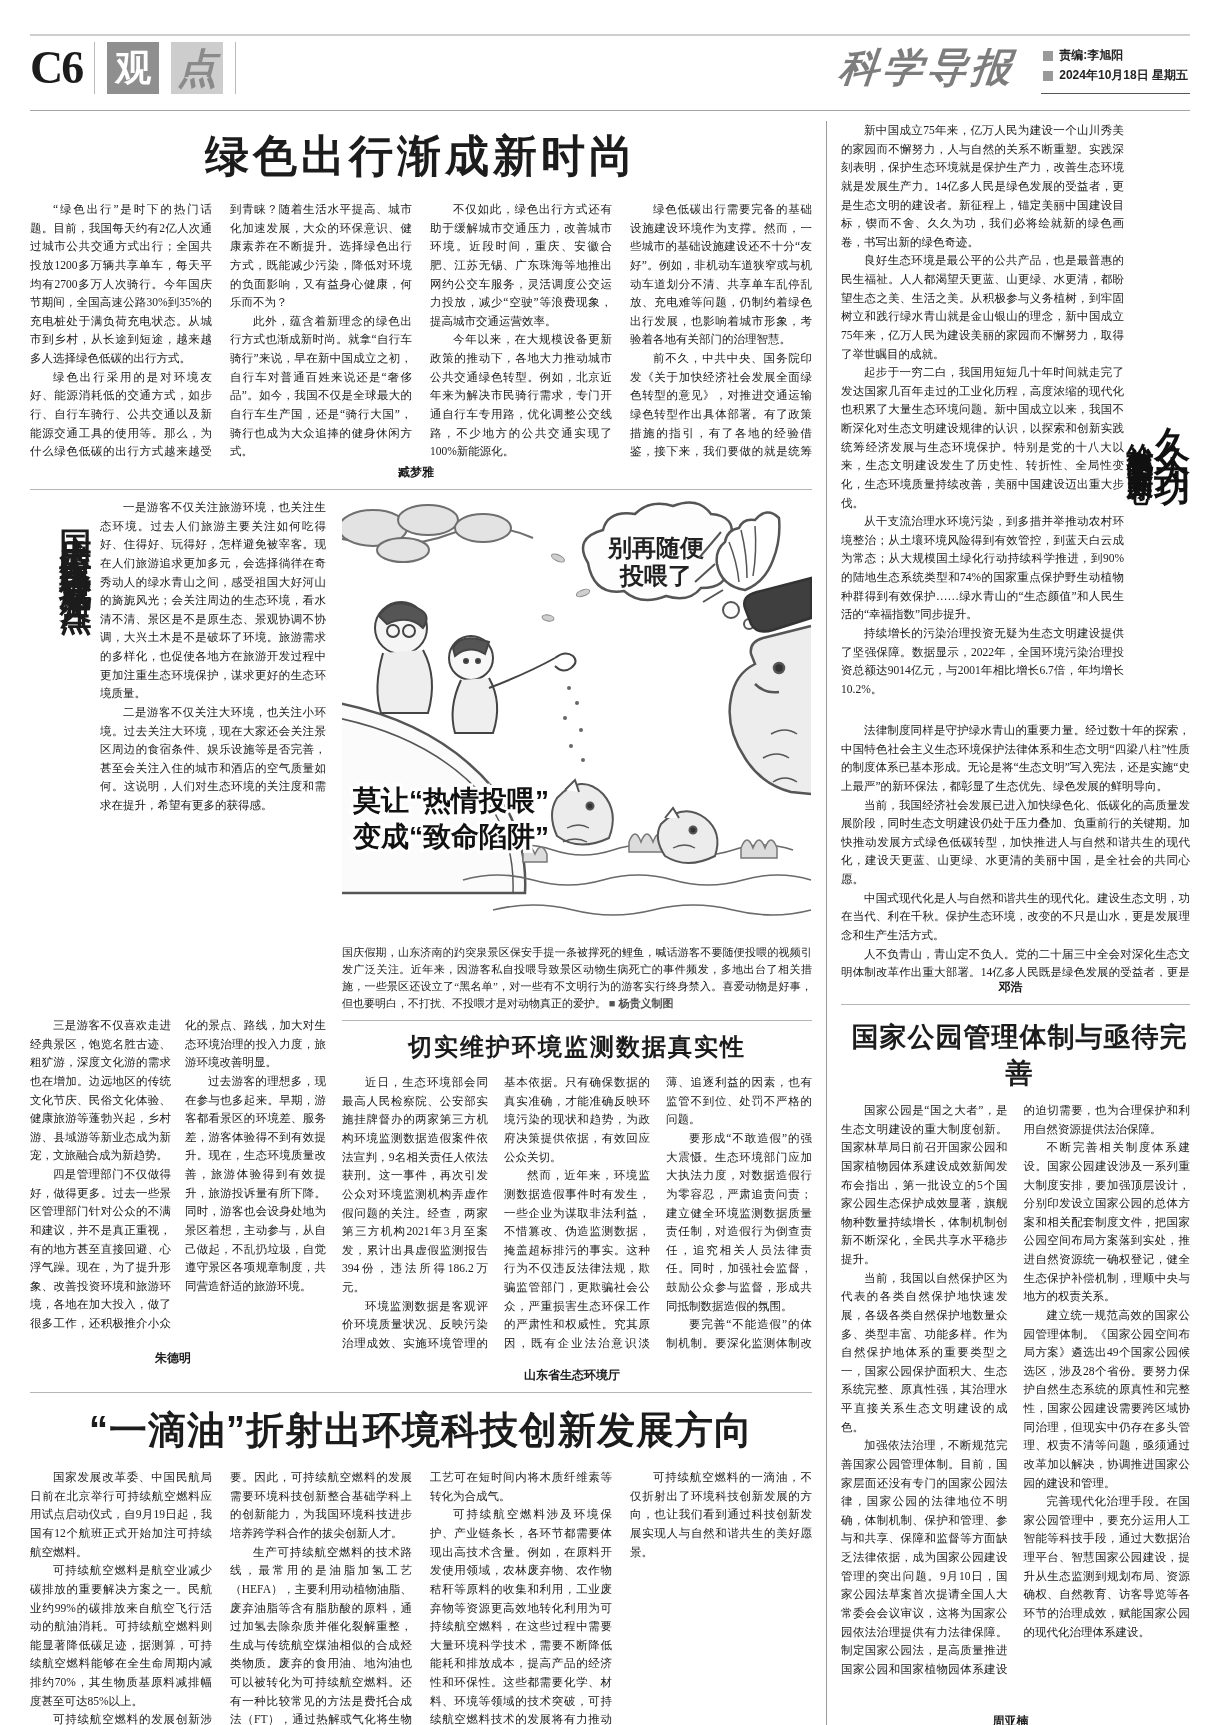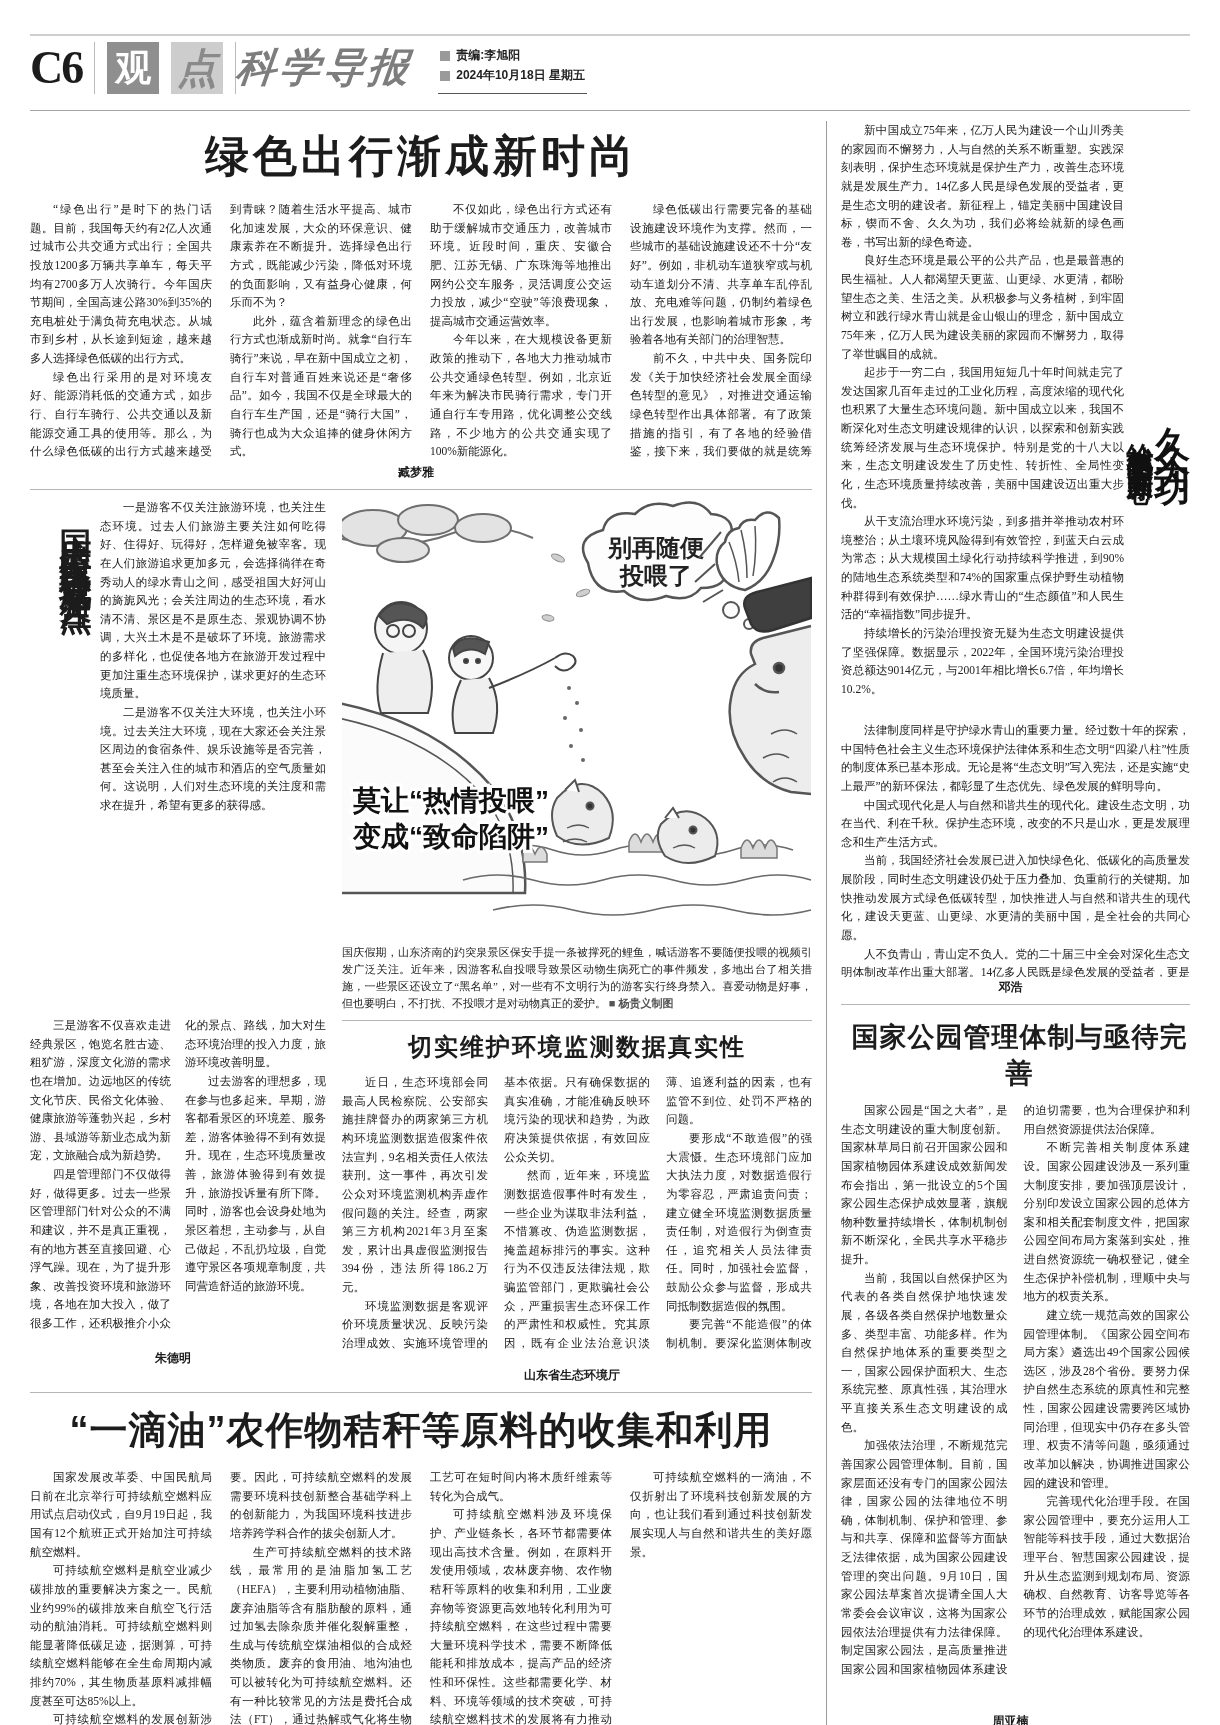--- a/index.html
+++ b/index.html
@@ -2,21 +2,21 @@
 <html lang="zh"><head>
 <meta charset="utf-8">
 <style>
   html,body{margin:0;padding:0;background:#e8e8e8;}
   .page{
     position:relative;width:1220px;height:1725px;margin:0 auto;background:#ffffff;
     box-sizing:border-box;padding:34px 30px 20px 30px;overflow:hidden;
     font-family:"Liberation Serif","DejaVu Serif",serif;color:#1c1c1c;
   }
   
-  .hdr{border-top:2px solid #cfcfcf;padding-top:6px;display:flex;justify-content:flex-start;align-items:flex-start;height:64px;}
+  .hdr{border-top:2px solid #cfcfcf;padding-top:6px;display:flex;justify-content:space-between;align-items:flex-start;height:64px;}
   .hdr-left{display:flex;align-items:center;gap:12px;}
   .pageno{font-family:"Liberation Serif",serif;font-weight:bold;font-size:46px;line-height:1;letter-spacing:-2px;}
   .vline{width:1px;height:52px;background:#bbb;}
   .secbox{width:52px;height:52px;display:flex;align-items:center;justify-content:center;}
   .secbox1{background:#8f8f8f;color:#fff;font-family:"Liberation Sans",sans-serif;font-weight:900;font-size:36px;}
   .secbox2{background:#cdcdcd;color:#8a8a8a;font-family:"Liberation Serif",serif;font-style:italic;font-weight:bold;font-size:40px;}
   .hdr-right{display:flex;align-items:center;gap:26px;}
   .masthead{font-family:"Liberation Serif",serif;font-style:italic;font-weight:bold;font-size:40px;color:#7d7d7d;letter-spacing:4px;transform:skewX(-6deg);line-height:1;}
   .pubinfo{border-bottom:1px solid #555;padding:2px 2px 6px 2px;font-family:"Liberation Sans",sans-serif;font-size:12px;color:#222;}
   .pubinfo .row{display:flex;align-items:center;gap:6px;margin:3px 0;font-weight:bold;}
@@ -252,21 +252,21 @@
                 <p class="para">要完善“不能造假”的体制机制。要深化监测体制改革，建立健全科学、规范的环境监测体系，加强数据采集、传输、处理和分析等环节质控，提高监测自动化、智能化水平，减少人为干预和数据造假可能性。加大信息公开，提高透明度和可信度，方便公众了解环境质量状况，参与监督。</p>
               </div>
             <div class="byline">山东省生态环境厅</div>
           </div>
         </div>
       </div>
 
       <div class="hline"></div>
 
       <div>
-        <div class="h-oil">“一滴油”农作物秸秆等原料的收集和利用</div>
+        <div class="h-oil">“一滴油”折射出环境科技创新发展方向</div>
         <div class="body-txt oil-body">
             <p class="para">国家发展改革委、中国民航局日前在北京举行可持续航空燃料应用试点启动仪式，自9月19日起，我国有12个航班正式开始加注可持续航空燃料。</p>
             <p class="para">可持续航空燃料是航空业减少碳排放的重要解决方案之一。民航业约99%的碳排放来自航空飞行活动的航油消耗。可持续航空燃料则能显著降低碳足迹，据测算，可持续航空燃料能够在全生命周期内减排约70%，其生物质基原料减排幅度甚至可达85%以上。</p>
             <p class="para">可持续航空燃料的发展创新涉及化学、工程学、生物学等多个领域的交叉合作，各学科的基础研究和前沿技术创新的引领作用至关重要。因此，可持续航空燃料的发展需要环境科技创新整合基础学科上的创新能力，为我国环境科技进步培养跨学科合作的拔尖创新人才。</p>
             <p class="para">生产可持续航空燃料的技术路线，最常用的是油脂加氢工艺（HEFA），主要利用动植物油脂、废弃油脂等含有脂肪酸的原料，通过加氢去除杂质并催化裂解重整，生成与传统航空煤油相似的合成烃类物质。废弃的食用油、地沟油也可以被转化为可持续航空燃料。还有一种比较常见的方法是费托合成法（FT），通过热解或气化将生物质、城市垃圾等转化为一氧化碳和氢气的合成气，然后通过催化反应合成液态燃料。此外，改进的气化工艺可在短时间内将木质纤维素等转化为合成气。</p>
             <p class="para">可持续航空燃料涉及环境保护、产业链条长，各环节都需要体现出高技术含量。例如，在原料开发使用领域，农林废弃物、农作物秸秆等原料的收集和利用，工业废弃物等资源更高效地转化利用为可持续航空燃料，在这些过程中需要大量环境科学技术，需要不断降低能耗和排放成本，提高产品的经济性和环保性。这些都需要化学、材料、环境等领域的技术突破，可持续航空燃料技术的发展将有力推动环境科技领域的创新，推动创新成果解决环境问题、促进绿色发展。</p>
             <p class="para">可持续航空燃料的一滴油，不仅折射出了环境科技创新发展的方向，也让我们看到通过科技创新发展实现人与自然和谐共生的美好愿景。</p>
           </div>
 
       </div>
@@ -283,22 +283,22 @@
               <p class="para">从干支流治理水环境污染，到多措并举推动农村环境整治；从土壤环境风险得到有效管控，到蓝天白云成为常态；从大规模国土绿化行动持续科学推进，到90%的陆地生态系统类型和74%的国家重点保护野生动植物种群得到有效保护……绿水青山的“生态颜值”和人民生活的“幸福指数”同步提升。</p>
               <p class="para">持续增长的污染治理投资无疑为生态文明建设提供了坚强保障。数据显示，2022年，全国环境污染治理投资总额达9014亿元，与2001年相比增长6.7倍，年均增长10.2%。</p>
             </div>
           <div class="jiujiu-title">
             <span class="jt1">久久为功</span>
             <span class="jt2">绘就美丽中国『新画卷』</span>
           </div>
         </div>
         <div class="body-txt jiujiu-bottom">
             <p class="para">法律制度同样是守护绿水青山的重要力量。经过数十年的探索，中国特色社会主义生态环境保护法律体系和生态文明“四梁八柱”性质的制度体系已基本形成。无论是将“生态文明”写入宪法，还是实施“史上最严”的新环保法，都彰显了生态优先、绿色发展的鲜明导向。</p>
+            <p class="para">当前，我国经济社会发展已进入加快绿色化、低碳化的高质量发展阶段，同时生态文明建设仍处于压力叠加、负重前行的关键期。加快推动发展方式绿色低碳转型，加快推进人与自然和谐共生的现代化，建设天更蓝、山更绿、水更清的美丽中国，是全社会的共同心愿。</p>
             <p class="para">中国式现代化是人与自然和谐共生的现代化。建设生态文明，功在当代、利在千秋。保护生态环境，改变的不只是山水，更是发展理念和生产生活方式。</p>
-            <p class="para">当前，我国经济社会发展已进入加快绿色化、低碳化的高质量发展阶段，同时生态文明建设仍处于压力叠加、负重前行的关键期。加快推动发展方式绿色低碳转型，加快推进人与自然和谐共生的现代化，建设天更蓝、山更绿、水更清的美丽中国，是全社会的共同心愿。</p>
             <p class="para">人不负青山，青山定不负人。党的二十届三中全会对深化生态文明体制改革作出重大部署。14亿多人民既是绿色发展的受益者，更是生态文明的建设者。新征程上，锚定美丽中国建设目标，锲而不舍、久久为功，我们必将绘就新的绿色画卷，书写出新的绿色奇迹。</p>
           </div>
         <div class="byline">邓浩</div>
       </div>
 
       <div class="hline"></div>
 
       <div>
         <div class="h-park">国家公园管理体制与亟待完善</div>
         <div class="body-txt park-body">

